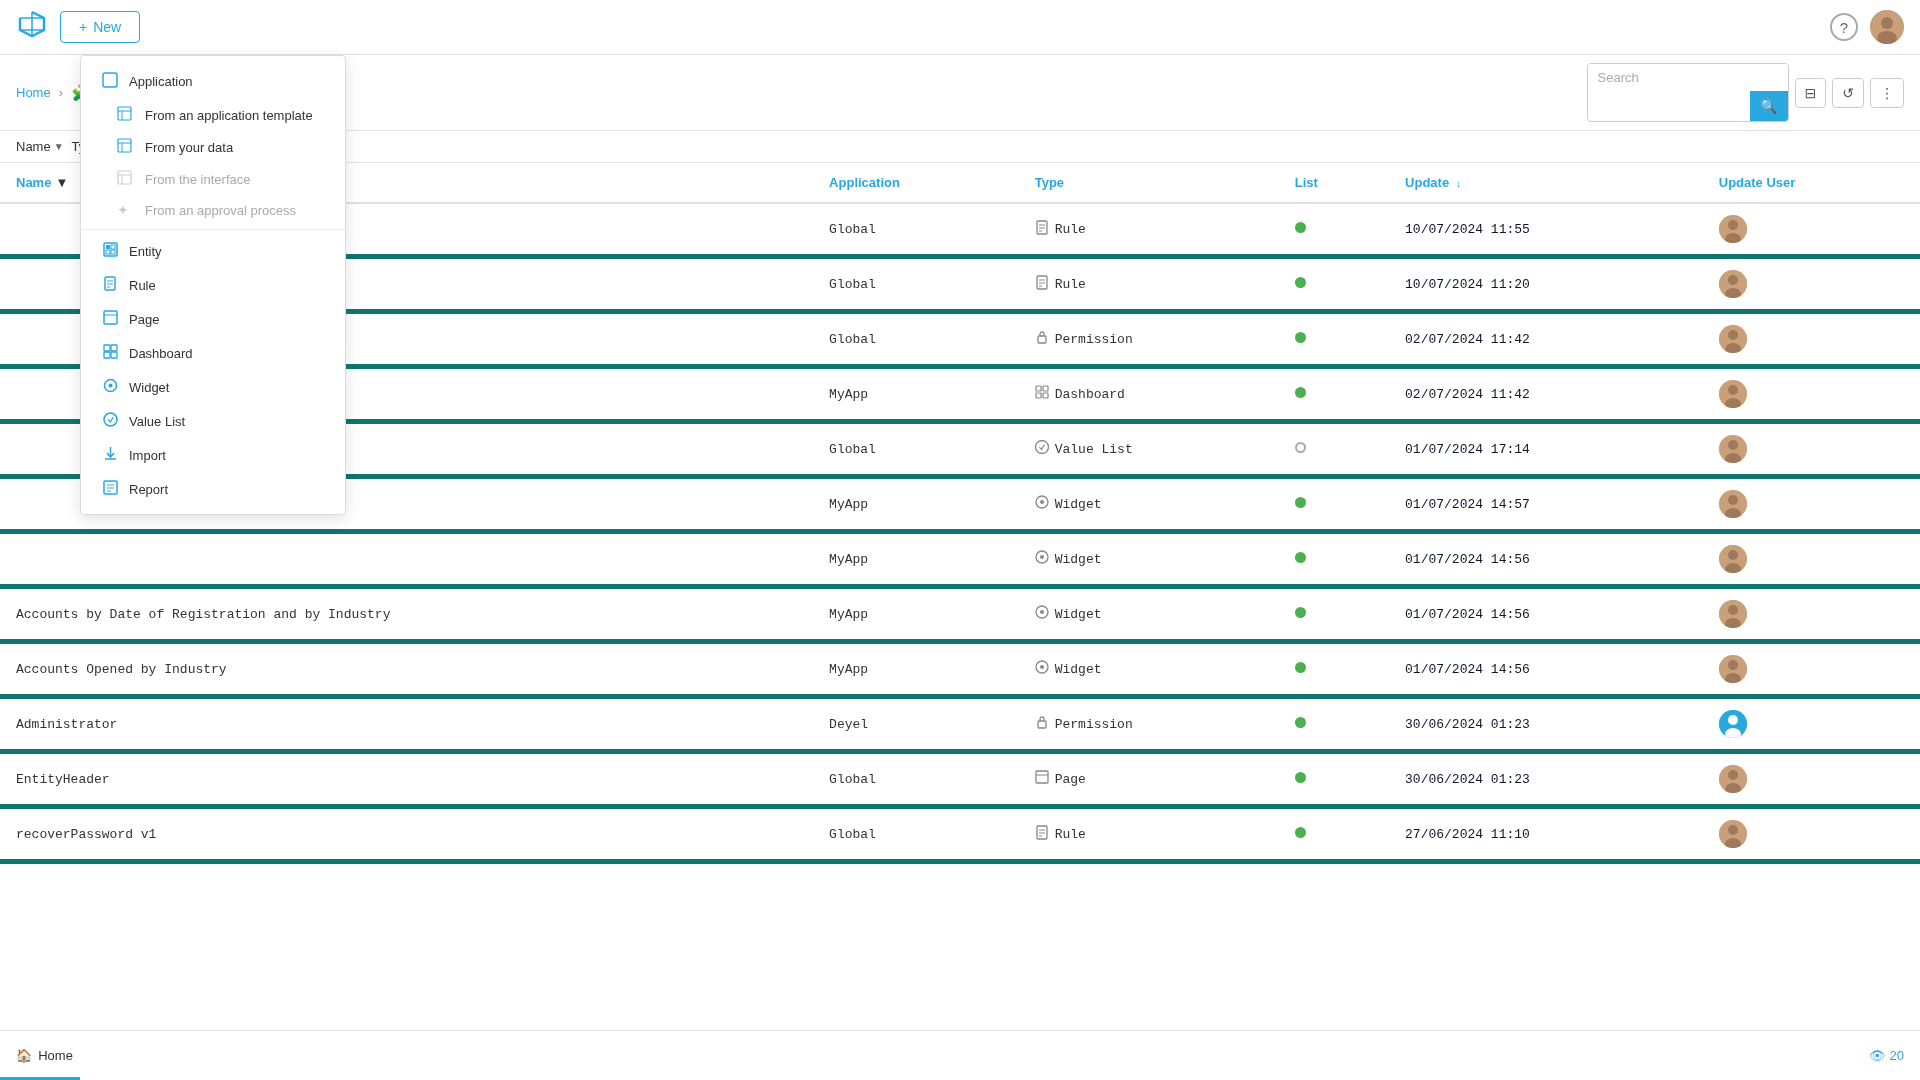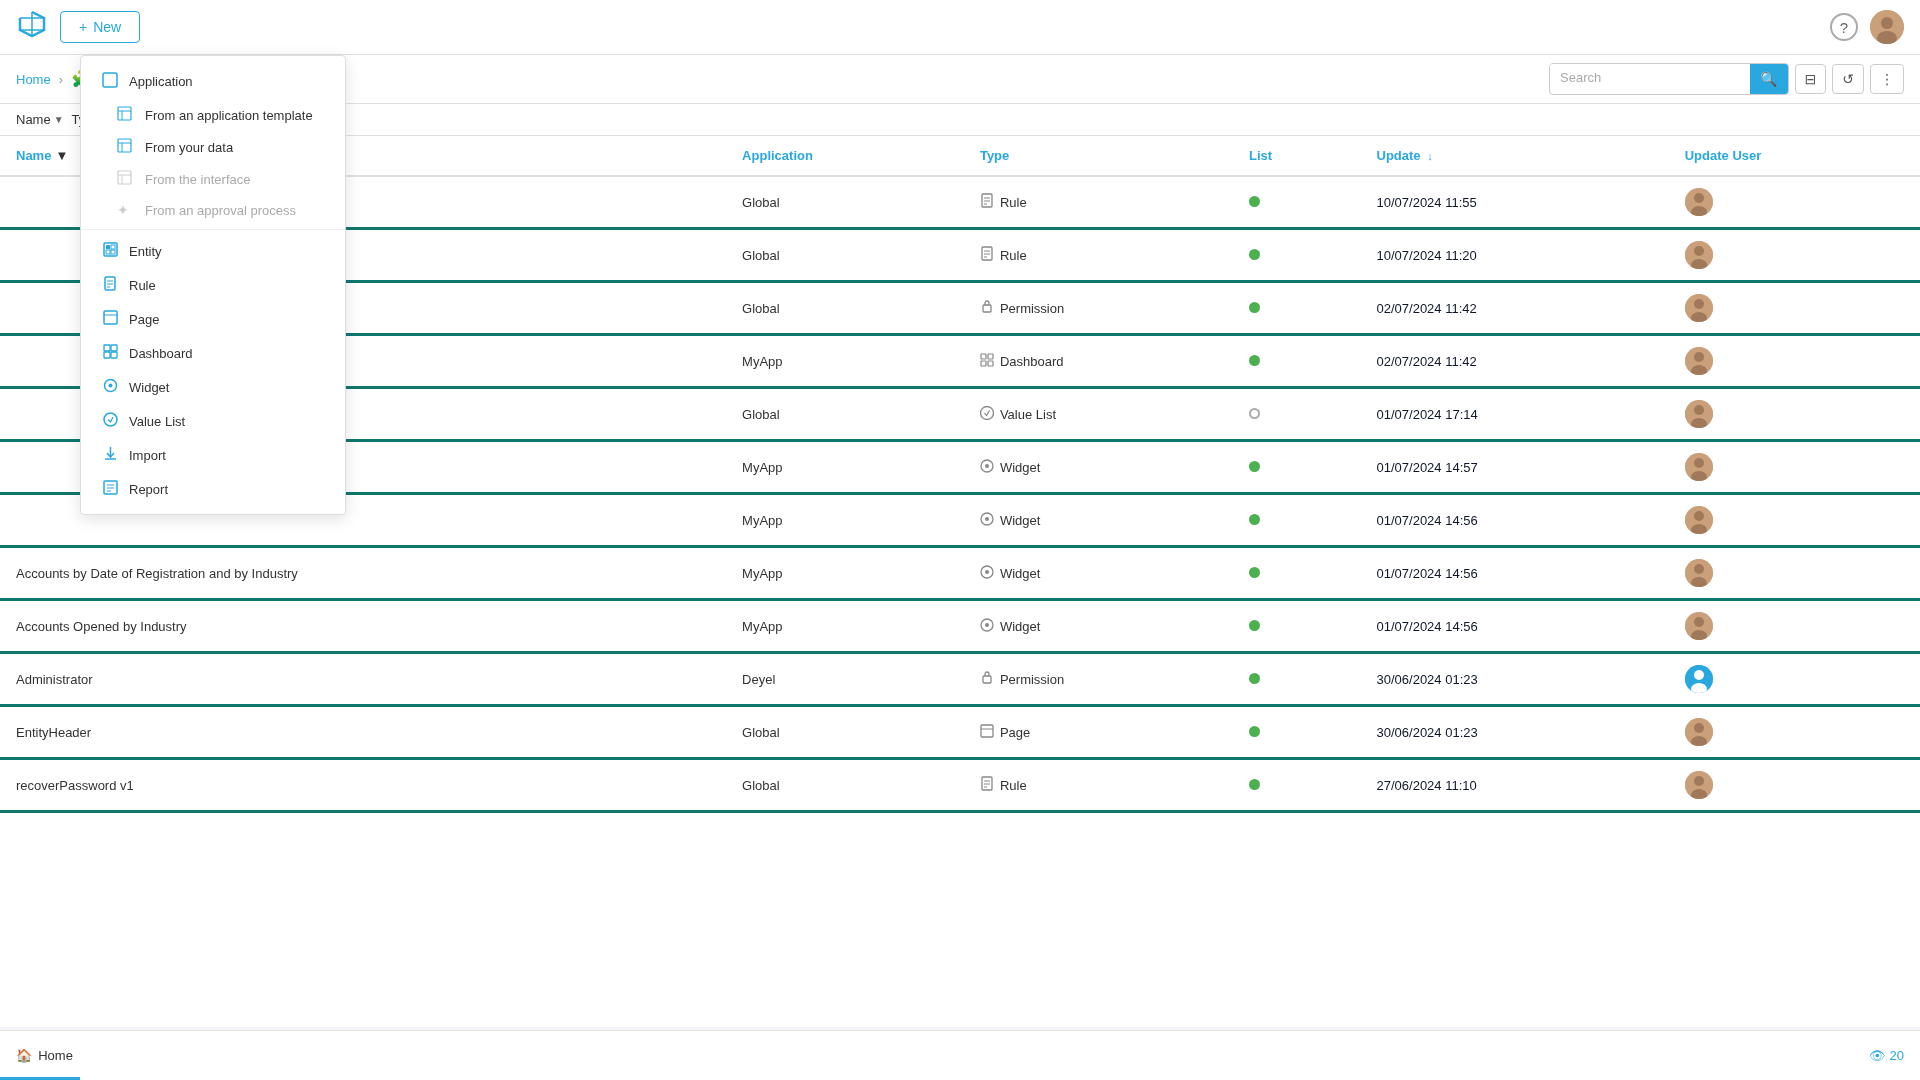--- a/index.html
+++ b/index.html
@@ -26,22 +26,22 @@
     
     .subheader {
       background: #fff; padding: 8px 16px; display: flex; align-items: center; gap: 8px;
       border-bottom: 1px solid #e0e0e0;
     }
     .breadcrumb-home { color: #29a8e0; cursor: pointer; font-size: 13px; }
     .breadcrumb-sep { color: #999; }
     .subheader-title { font-size: 16px; font-weight: 600; color: #333; display: flex; align-items: center; gap: 4px; }
     .subheader-right { margin-left: auto; display: flex; align-items: center; gap: 6px; }
     .search-box {
-      display: flex; align-items: flex-start;
-      border: 1px solid #ccc; border-radius: 4px; overflow: hidden; background: #fff;
+      display: flex; align-items: flex-end;
+      border: 1px solid #ccc; border-radius: 4px; overflow: hidden; background: #fff; flex-direction: column;
     }
     .search-box input {
       border: none; outline: none; padding: 6px 10px; font-size: 13px; width: 200px; color: #333;
     }
     .search-box input::placeholder { color: #aaa; }
     .search-btn { background: #29a8e0; border: none; padding: 7px 10px; cursor: pointer; color: #fff; font-size: 14px; }
     .icon-btn { background: #fff; border: 1px solid #ccc; border-radius: 4px; padding: 6px 9px; cursor: pointer; color: #555; font-size: 14px; }
 
     
     .filter-row {
@@ -54,21 +54,21 @@
     
     .table-container { background: #fff; margin: 0; overflow-y: auto; height: calc(1080px - 55px - 44px - 40px - 50px); }
     table { width: 100%; border-collapse: collapse; }
     thead tr { border-bottom: 2px solid #e0e0e0; }
     thead th {
       padding: 12px 16px; text-align: left; font-weight: 600; color: #29a8e0; font-size: 13px;
       background: #fff; white-space: nowrap;
     }
     thead th.sortable { cursor: pointer; }
     thead th .sort-arrow { font-size: 11px; margin-left: 3px; }
-    tbody tr { border-bottom: 3px solid #0f766e; cursor: pointer; }
+    tbody tr { border-bottom: 5px solid #0f766e; cursor: pointer; font-family: Liberation Mono, monospace; }
     tbody td { padding: 11px 16px; font-size: 13px; color: #333; vertical-align: middle; }
     .col-name { color: #333; }
     .col-app { color: #333; }
     .type-cell { display: flex; align-items: center; gap: 6px; }
     .type-icon { color: #888; font-size: 13px; }
     .state-dot { width: 11px; height: 11px; border-radius: 50%; display: inline-block; }
     .state-dot.active { background: #4caf50; }
     .state-dot.inactive { background: transparent; border: 2px solid #aaa; width: 11px; height: 11px; }
     .col-update { color: #0f172a; white-space: nowrap; }
     .user-avatar { width: 28px; height: 28px; border-radius: 50%; background: #c9a07a; display: flex; align-items: center; justify-content: center; font-size: 15px; overflow: hidden; }

